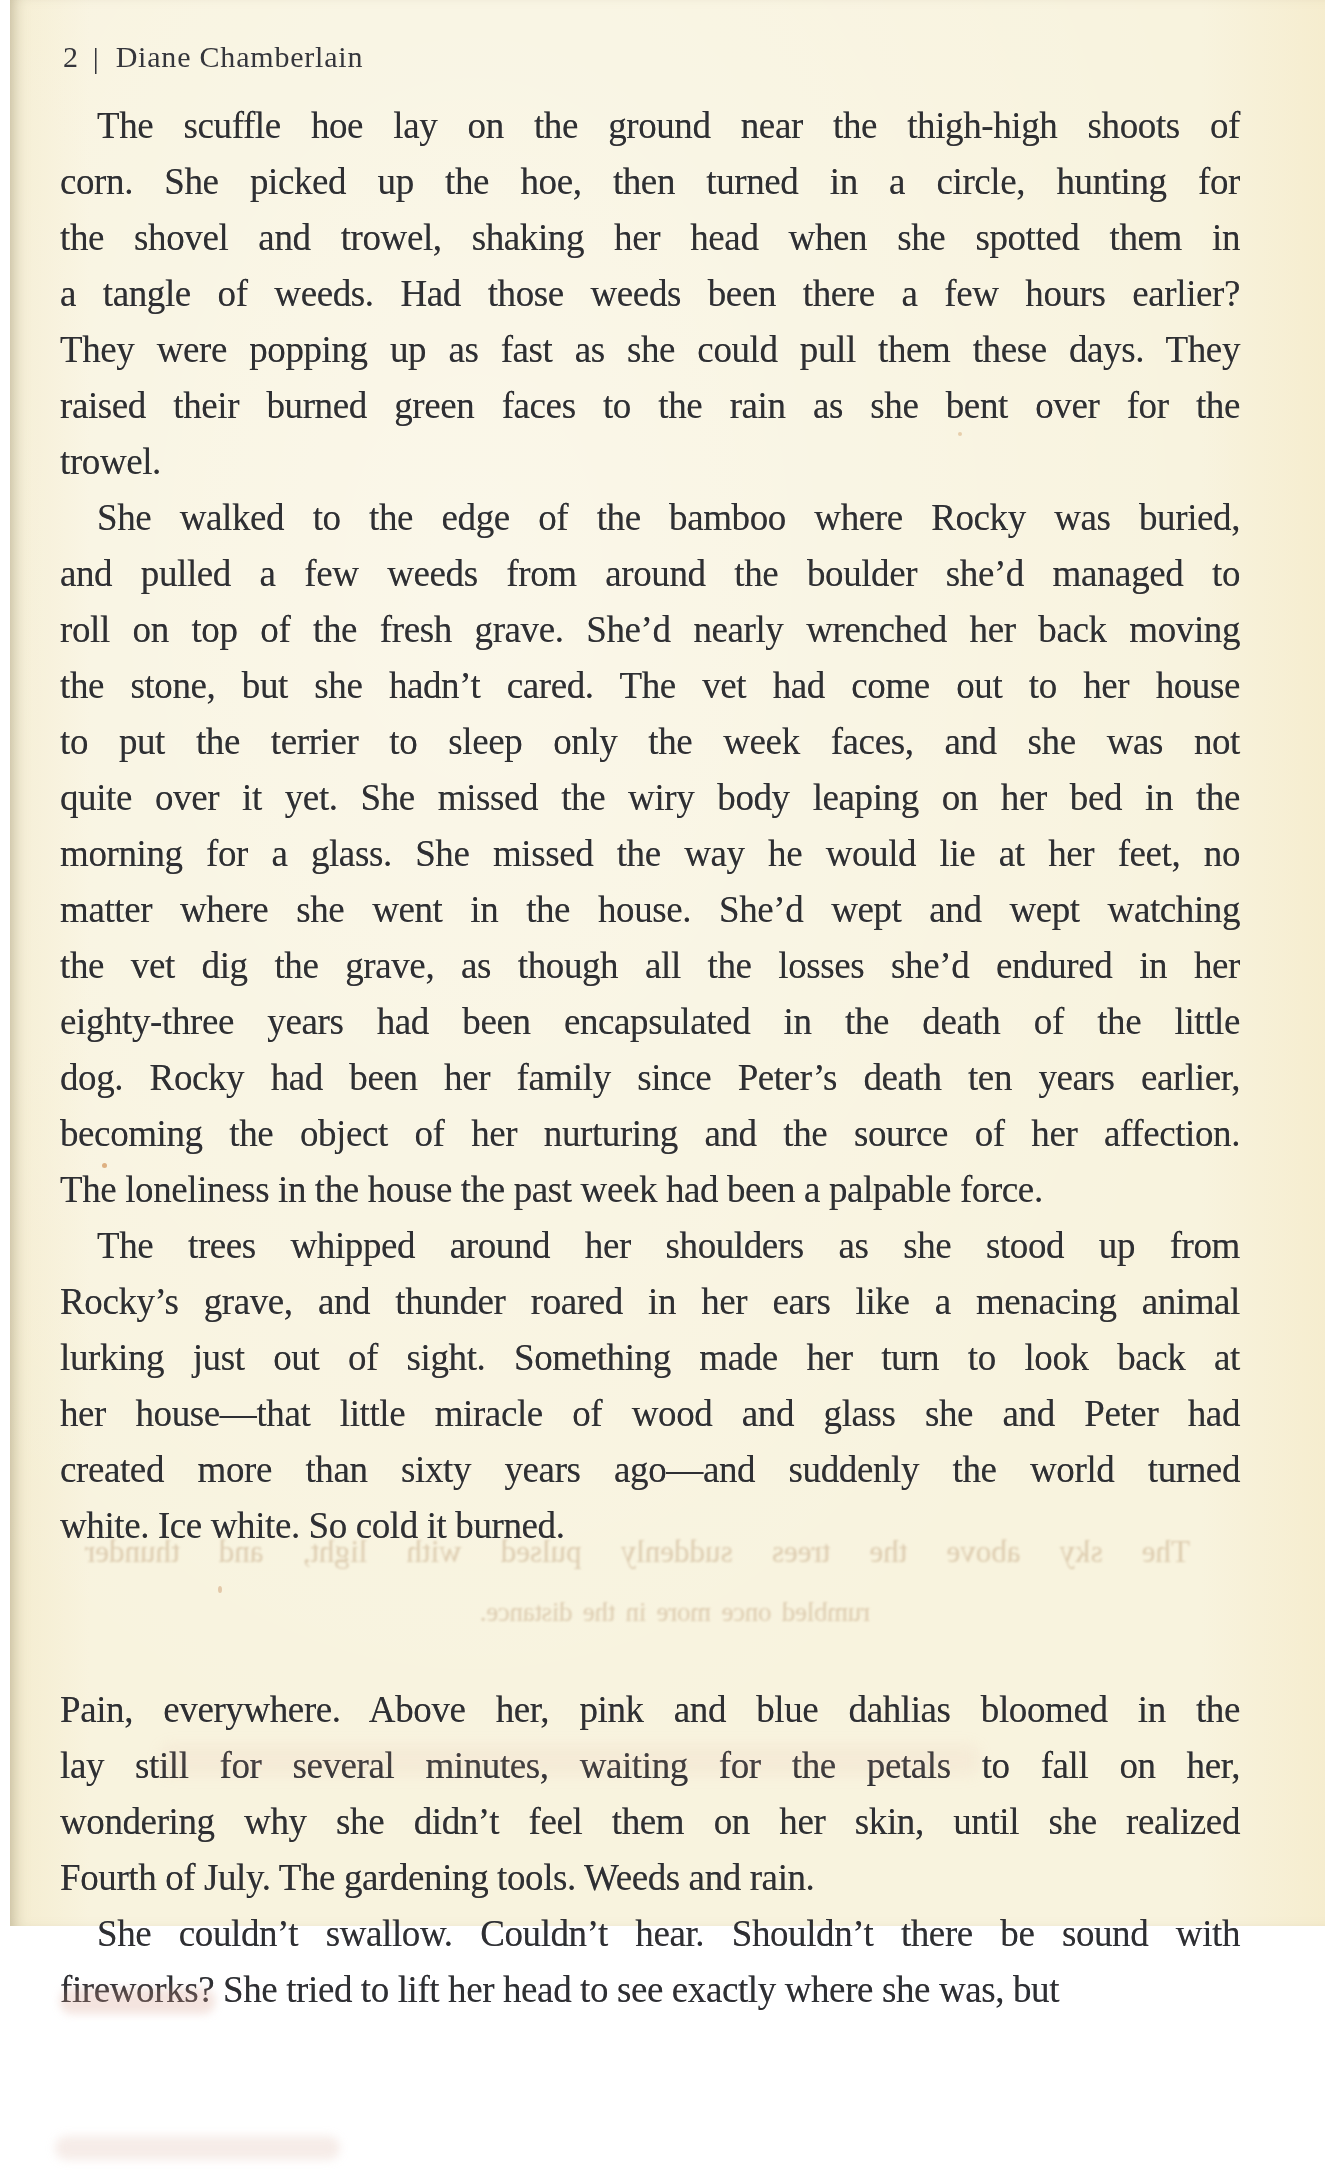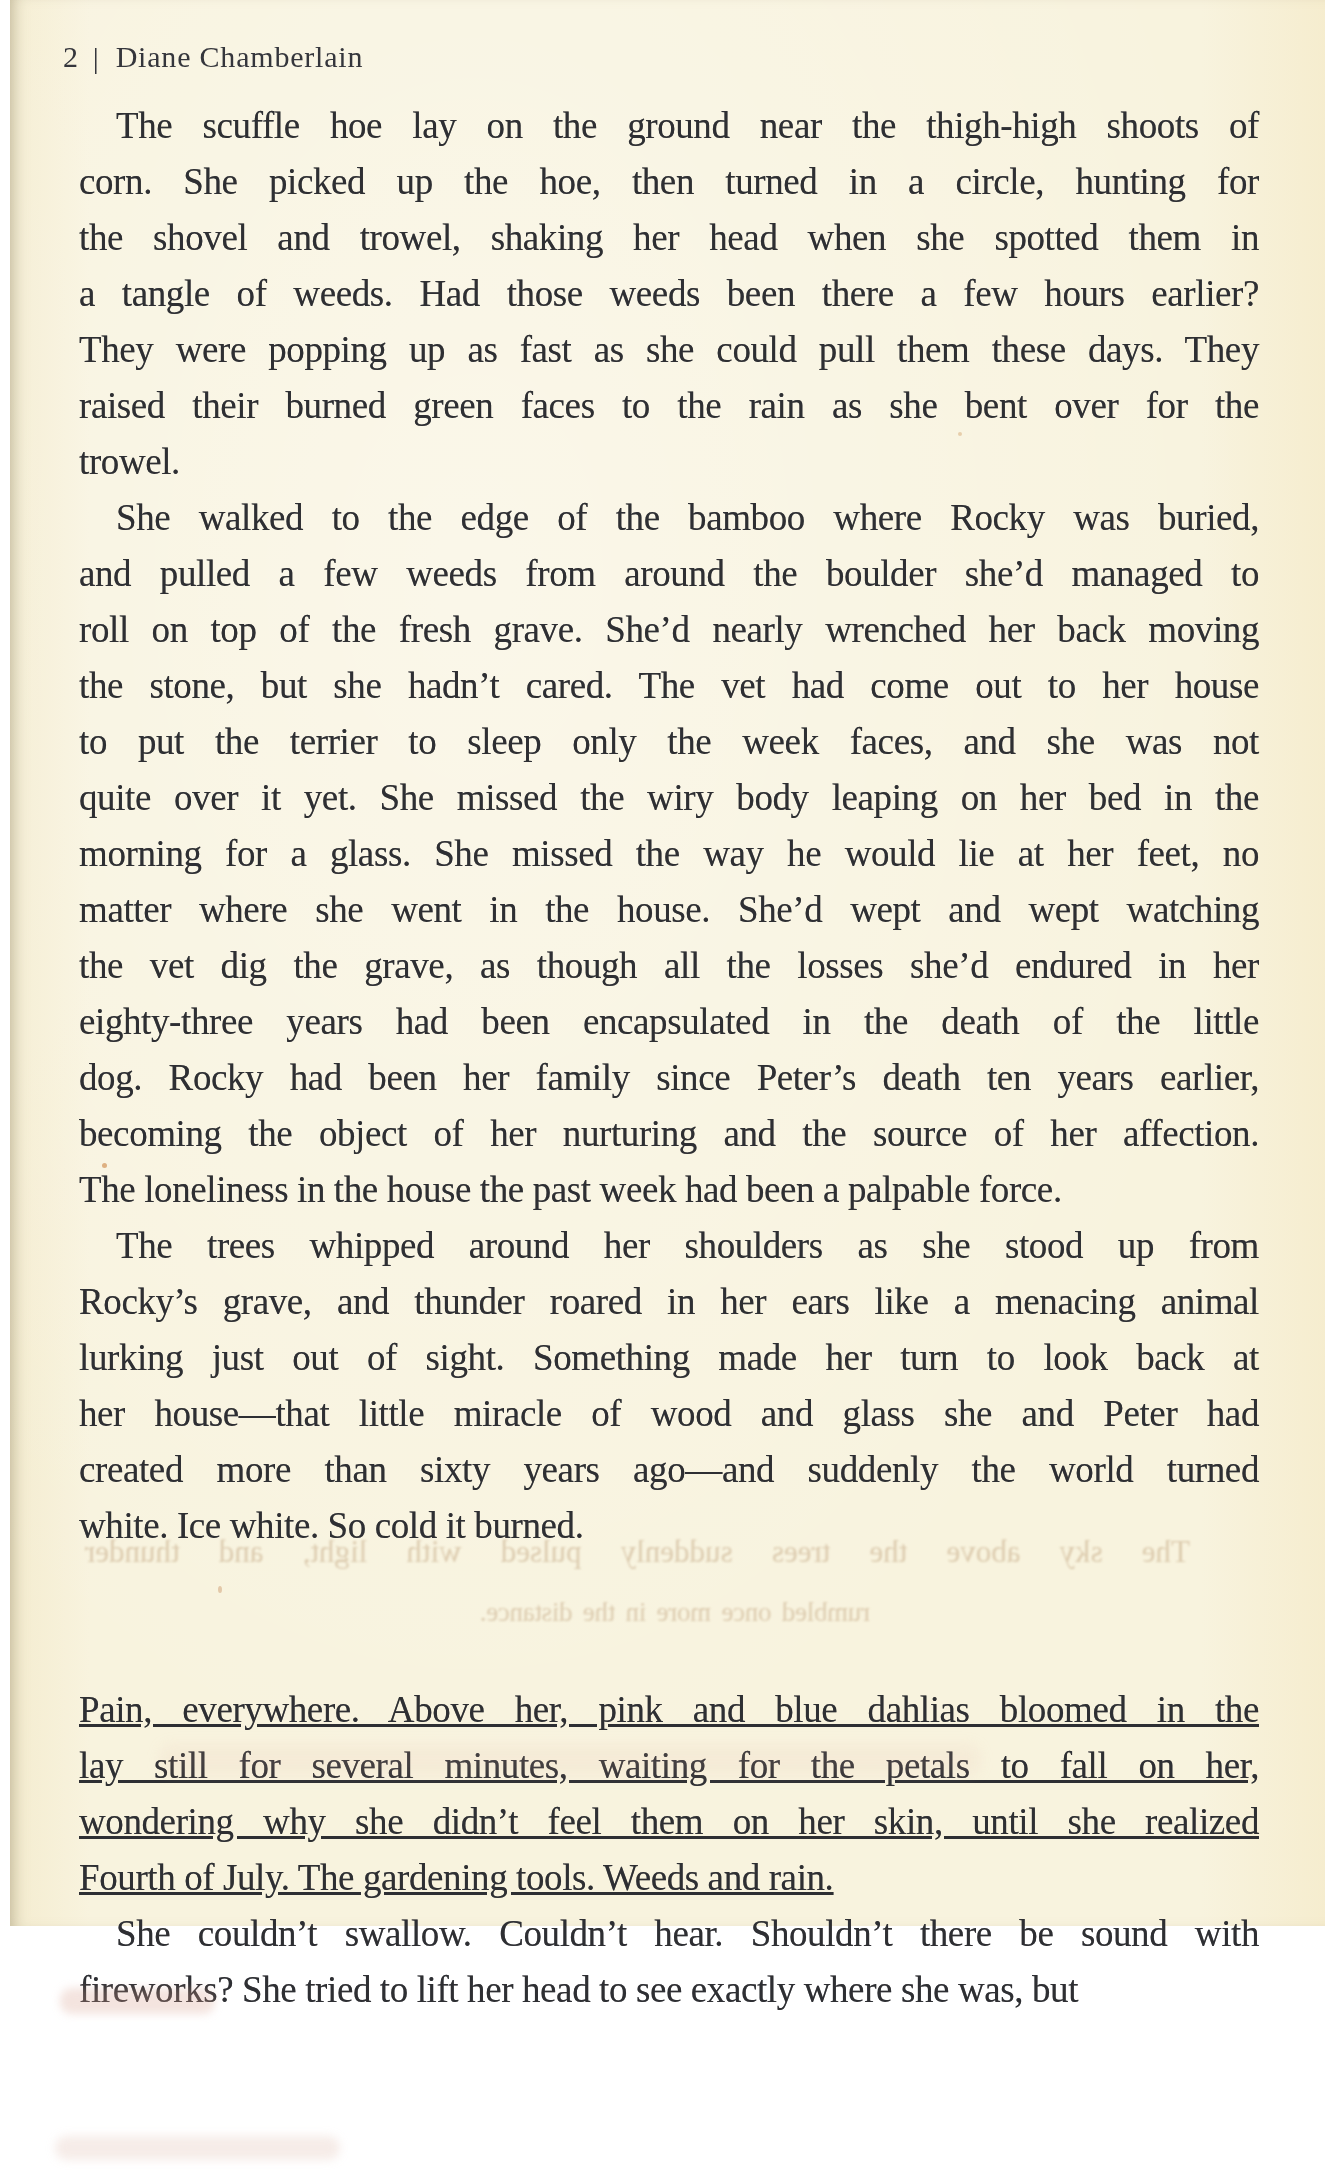--- a/index.html
+++ b/index.html
@@ -37,30 +37,30 @@
     letter-spacing: 0.8px;
     white-space: nowrap;
   }
   .header .sep {
     display: inline-block;
     margin: 0 16px 0 14px;
     transform: translateY(1px);
   }
   .body-text {
     position: absolute;
-    left: 69px;
+    left: 50px;
     top: 98px;
     width: 1180px;
     color: #2e2f33;
     font-size: 37px;
     letter-spacing: -0.4px;
     text-shadow: 0 0 0.5px rgba(45,45,50,0.55);
   }
   .para { margin: 0; padding: 0; }
-  .para.gap { margin-top: 128px; text-decoration: underline; }
+  .para.gap { margin-top: 128px; }
   .line {
     height: 56px;
     line-height: 56px;
     white-space: normal;
     overflow: visible;
   }
   .line.just {
     text-align: justify;
     text-align-last: justify;
   }

